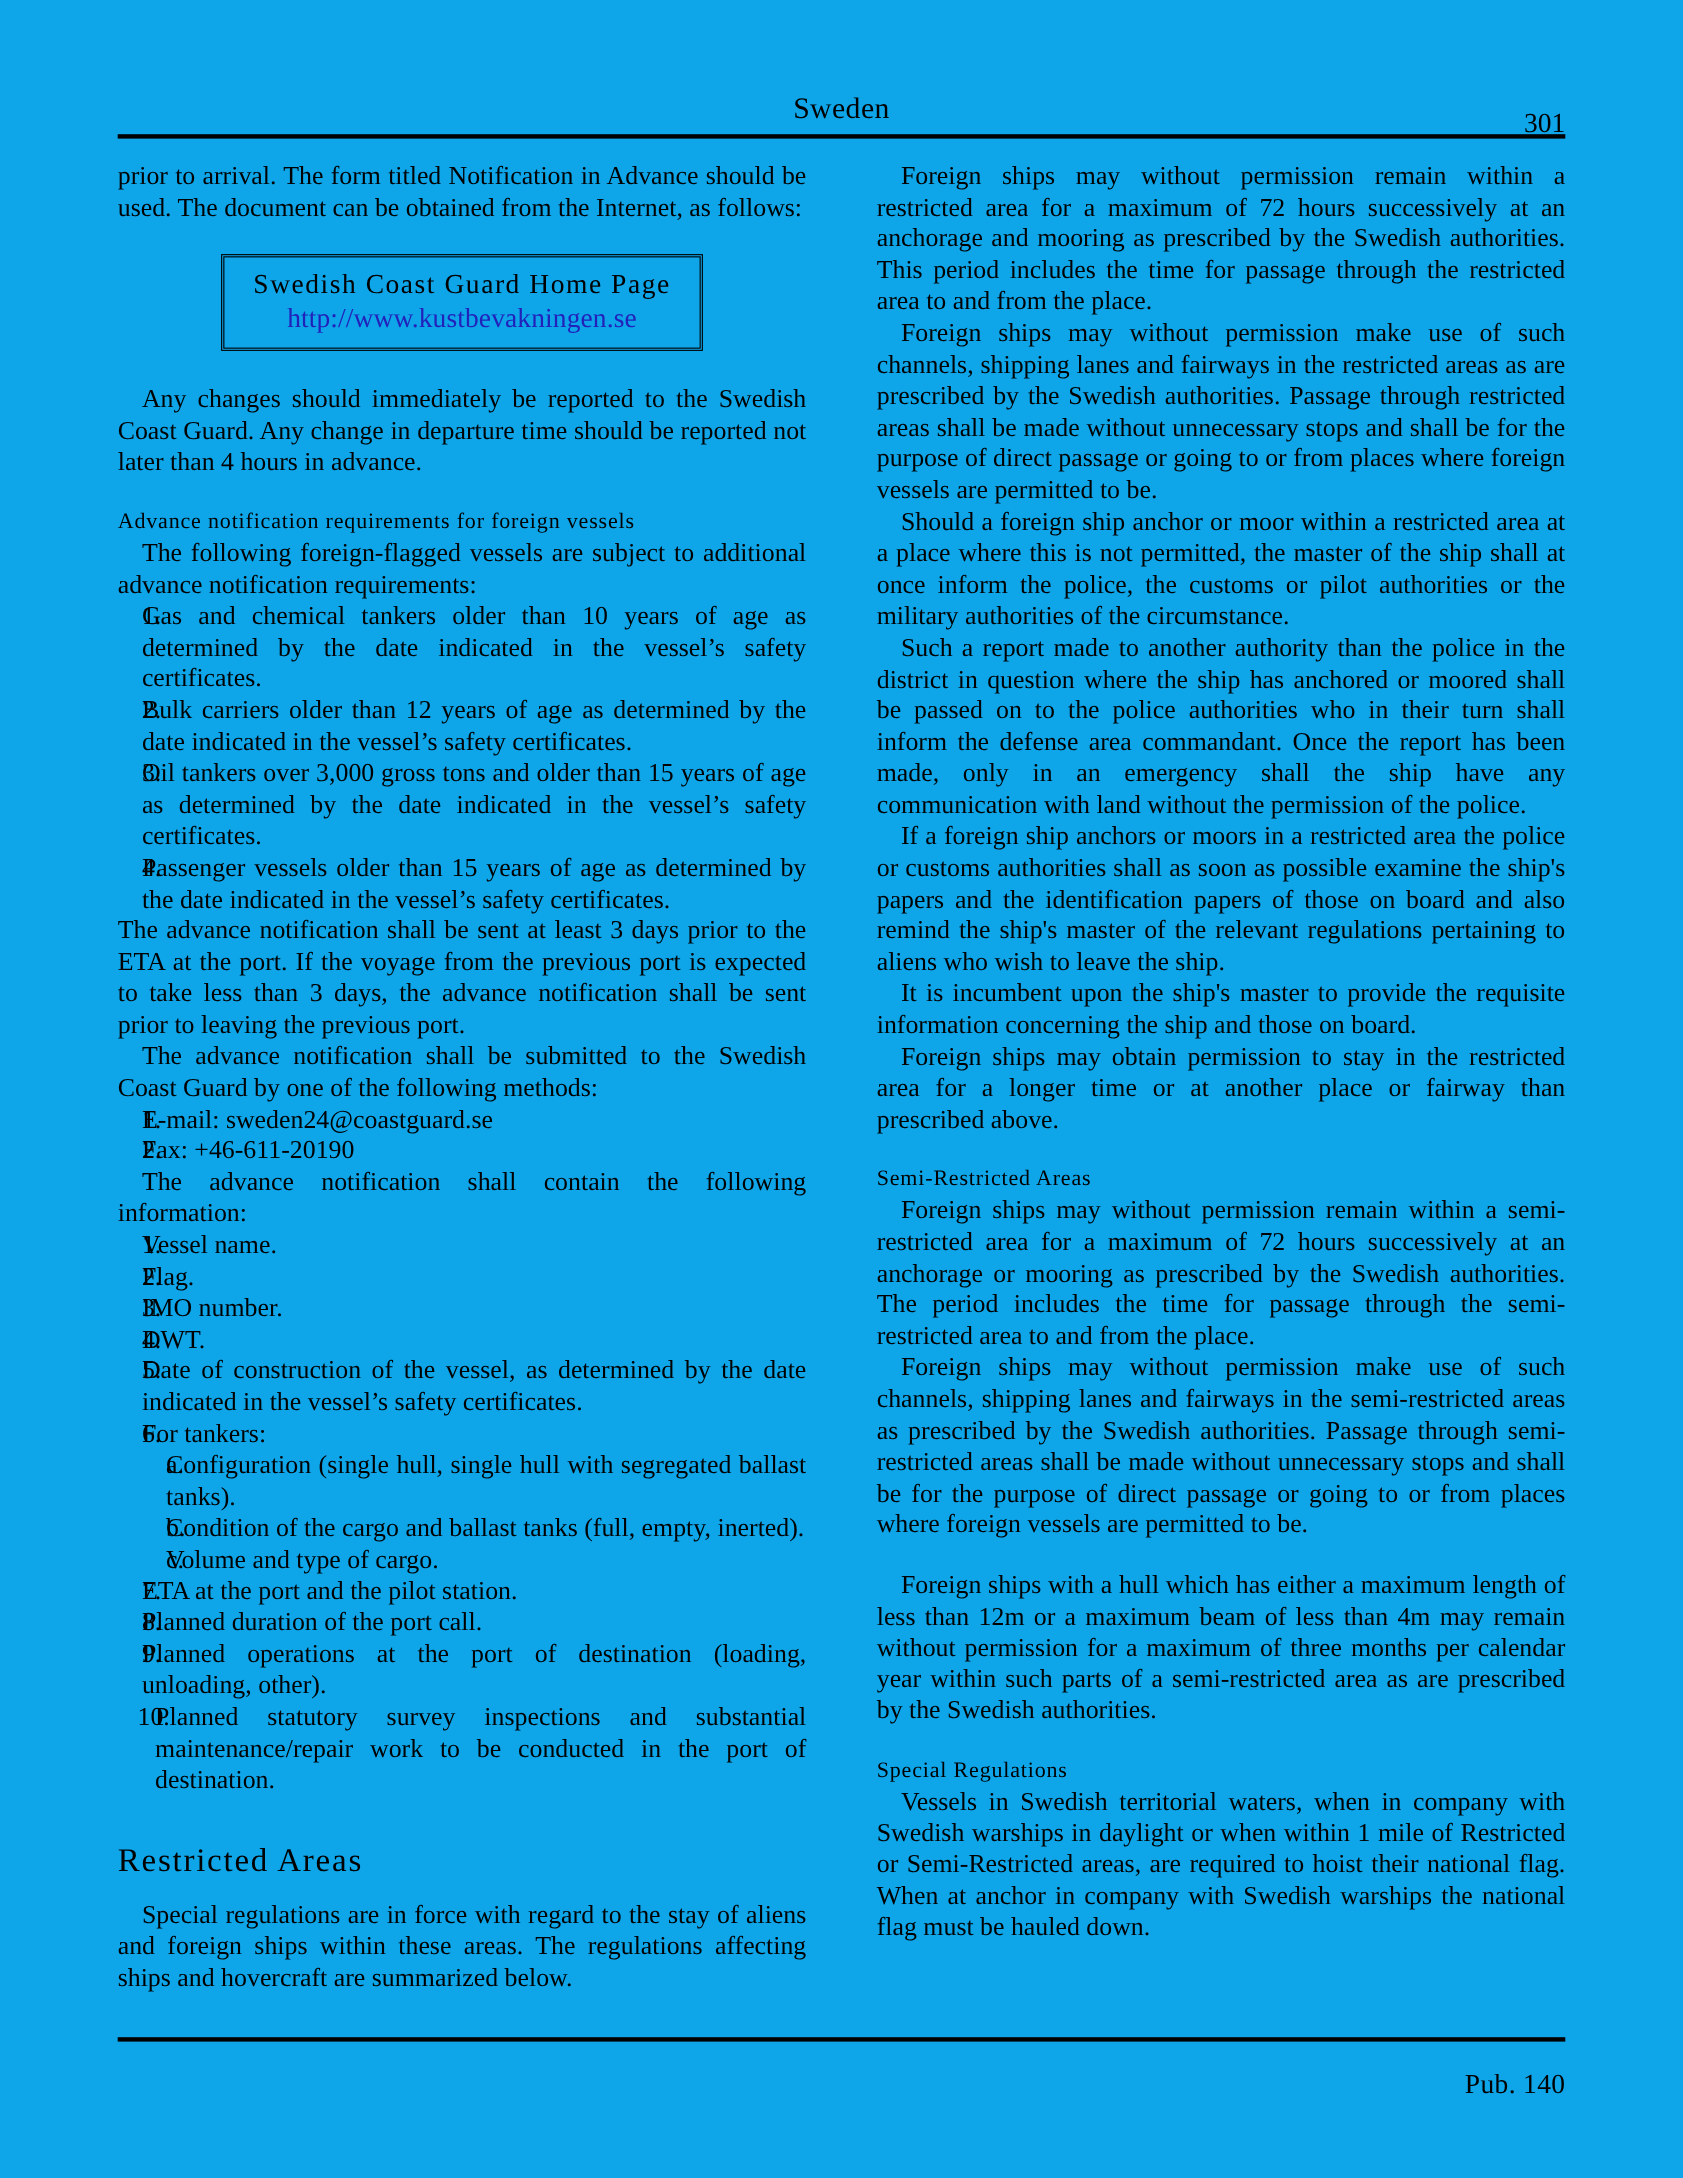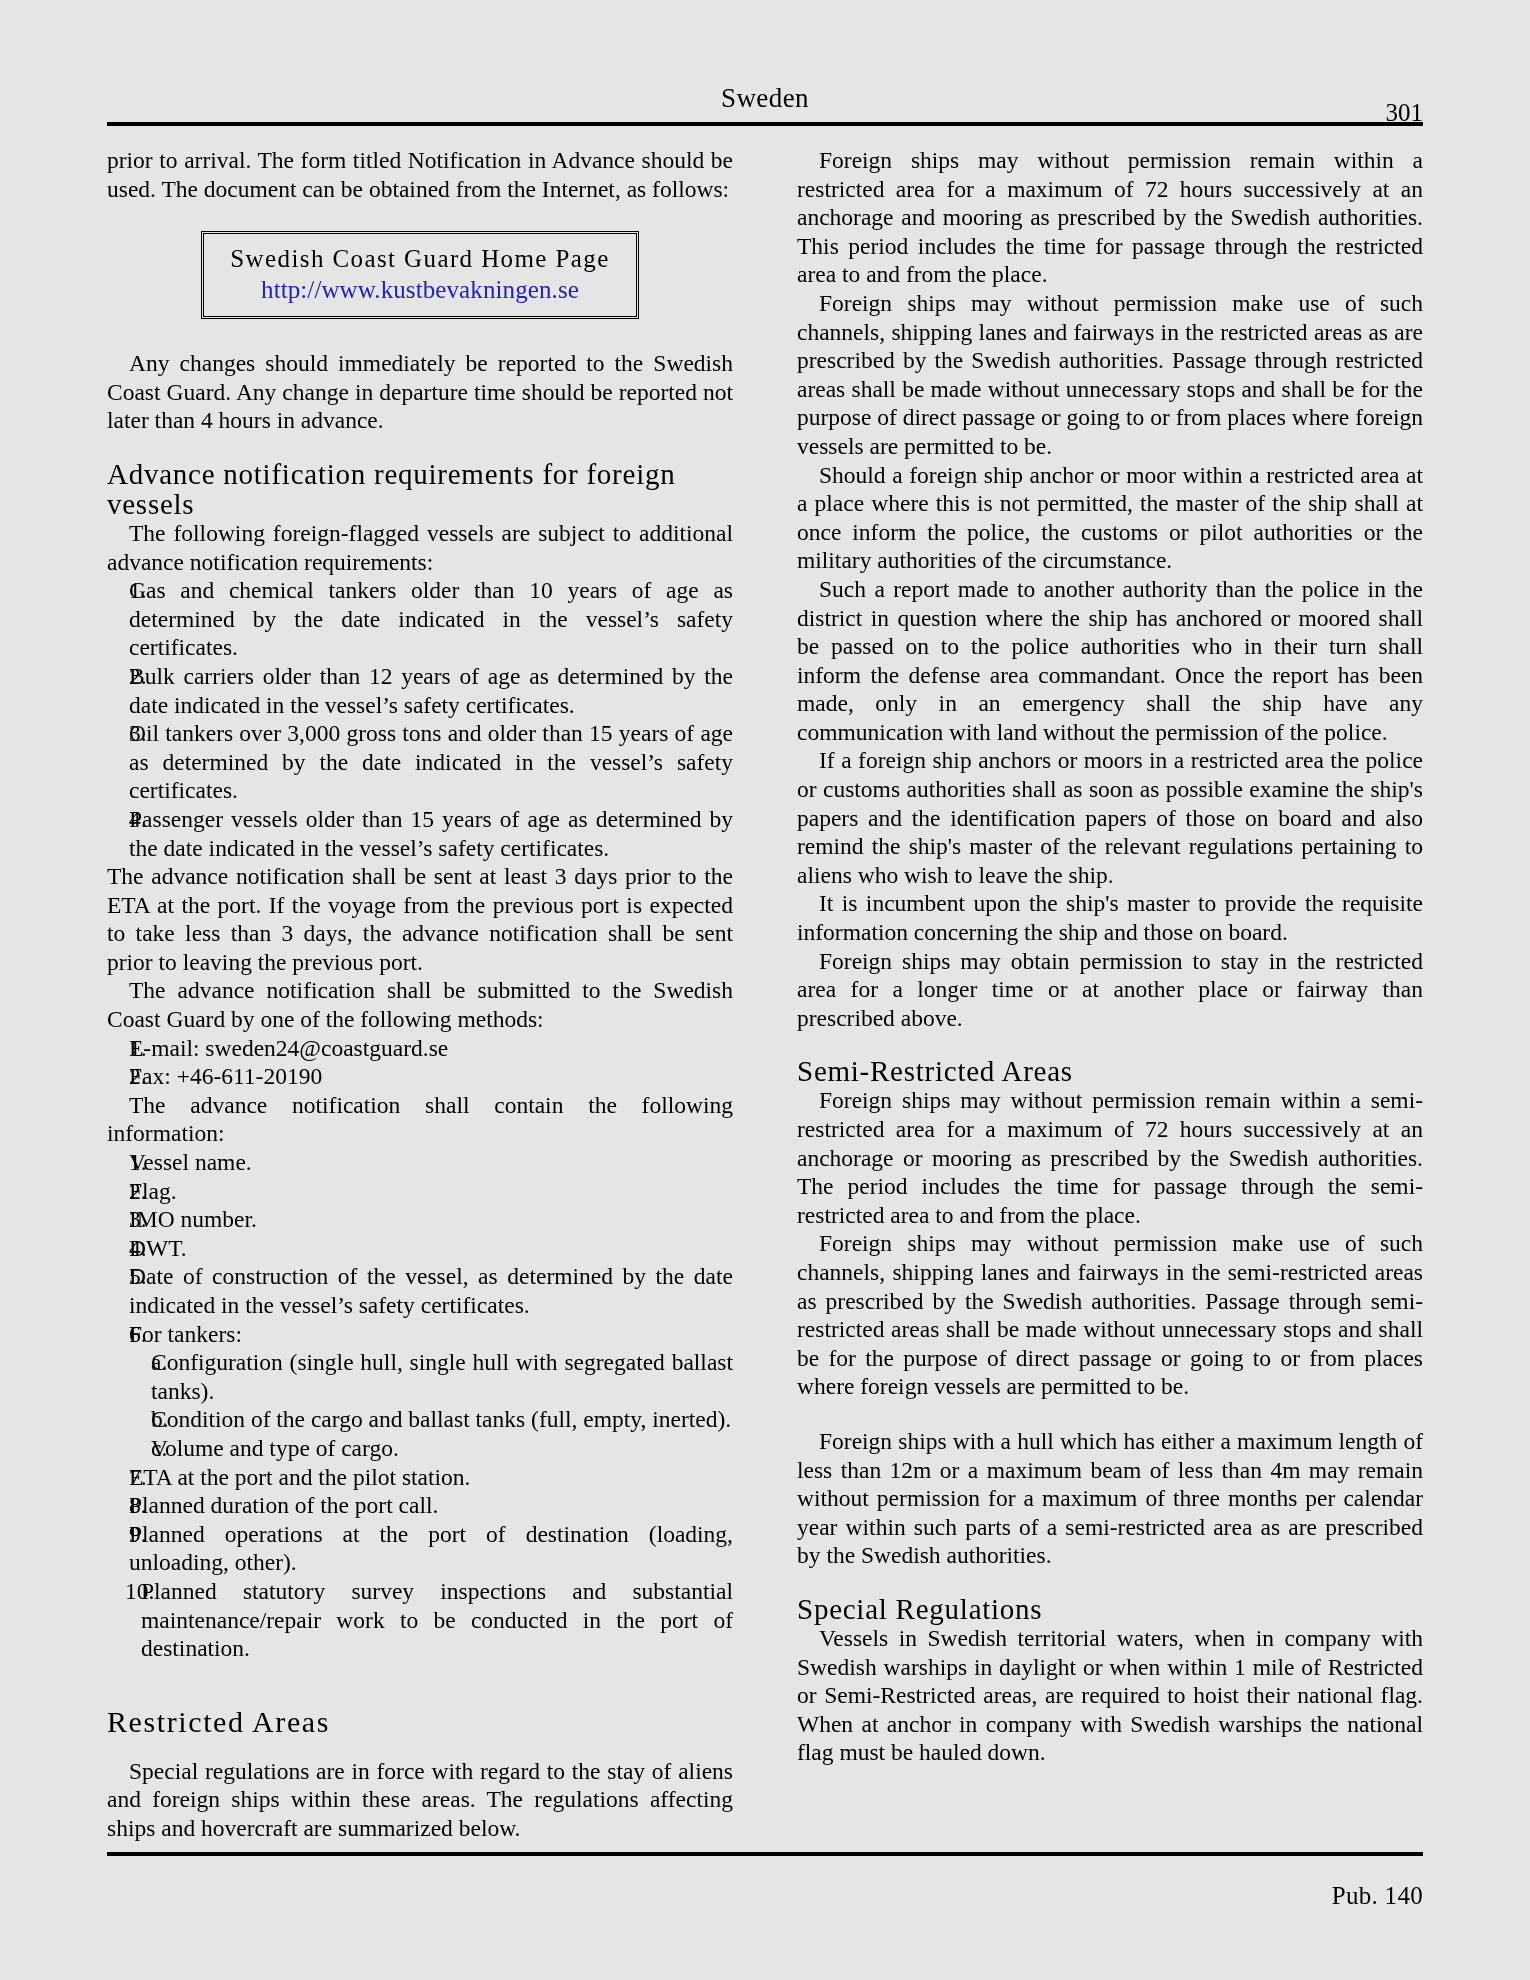--- a/index.html
+++ b/index.html
@@ -8,21 +8,21 @@
     background: #ffffff;
   }
   body {
     font-family: "Liberation Serif", serif;
     color: #000000;
   }
   .page {
     position: relative;
     width: 1530px;
     height: 1980px;
-    background: #e5e5e5;
+    background: #0ea5e9;
     box-sizing: border-box;
     padding: 0;
     overflow: hidden;
   }
 
   
   .running-head {
     position: absolute;
     left: 107px;
     right: 107px;
@@ -150,21 +150,21 @@
   }
   .urlbox .ub-url {
     font-size: 25px;
     line-height: 31px;
     color: #2222bb;
     letter-spacing: 0.1px;
   }
 
   
   .sub-head {
-    font-size: 29px;
+    font-size: 20px;
     line-height: 30px;
     letter-spacing: 0.75px;
     margin-top: 24px;
   }
   .sec-head {
     font-size: 30px;
     line-height: 38px;
     letter-spacing: 1.6px;
     margin-top: 40px;
     margin-bottom: 16px;

